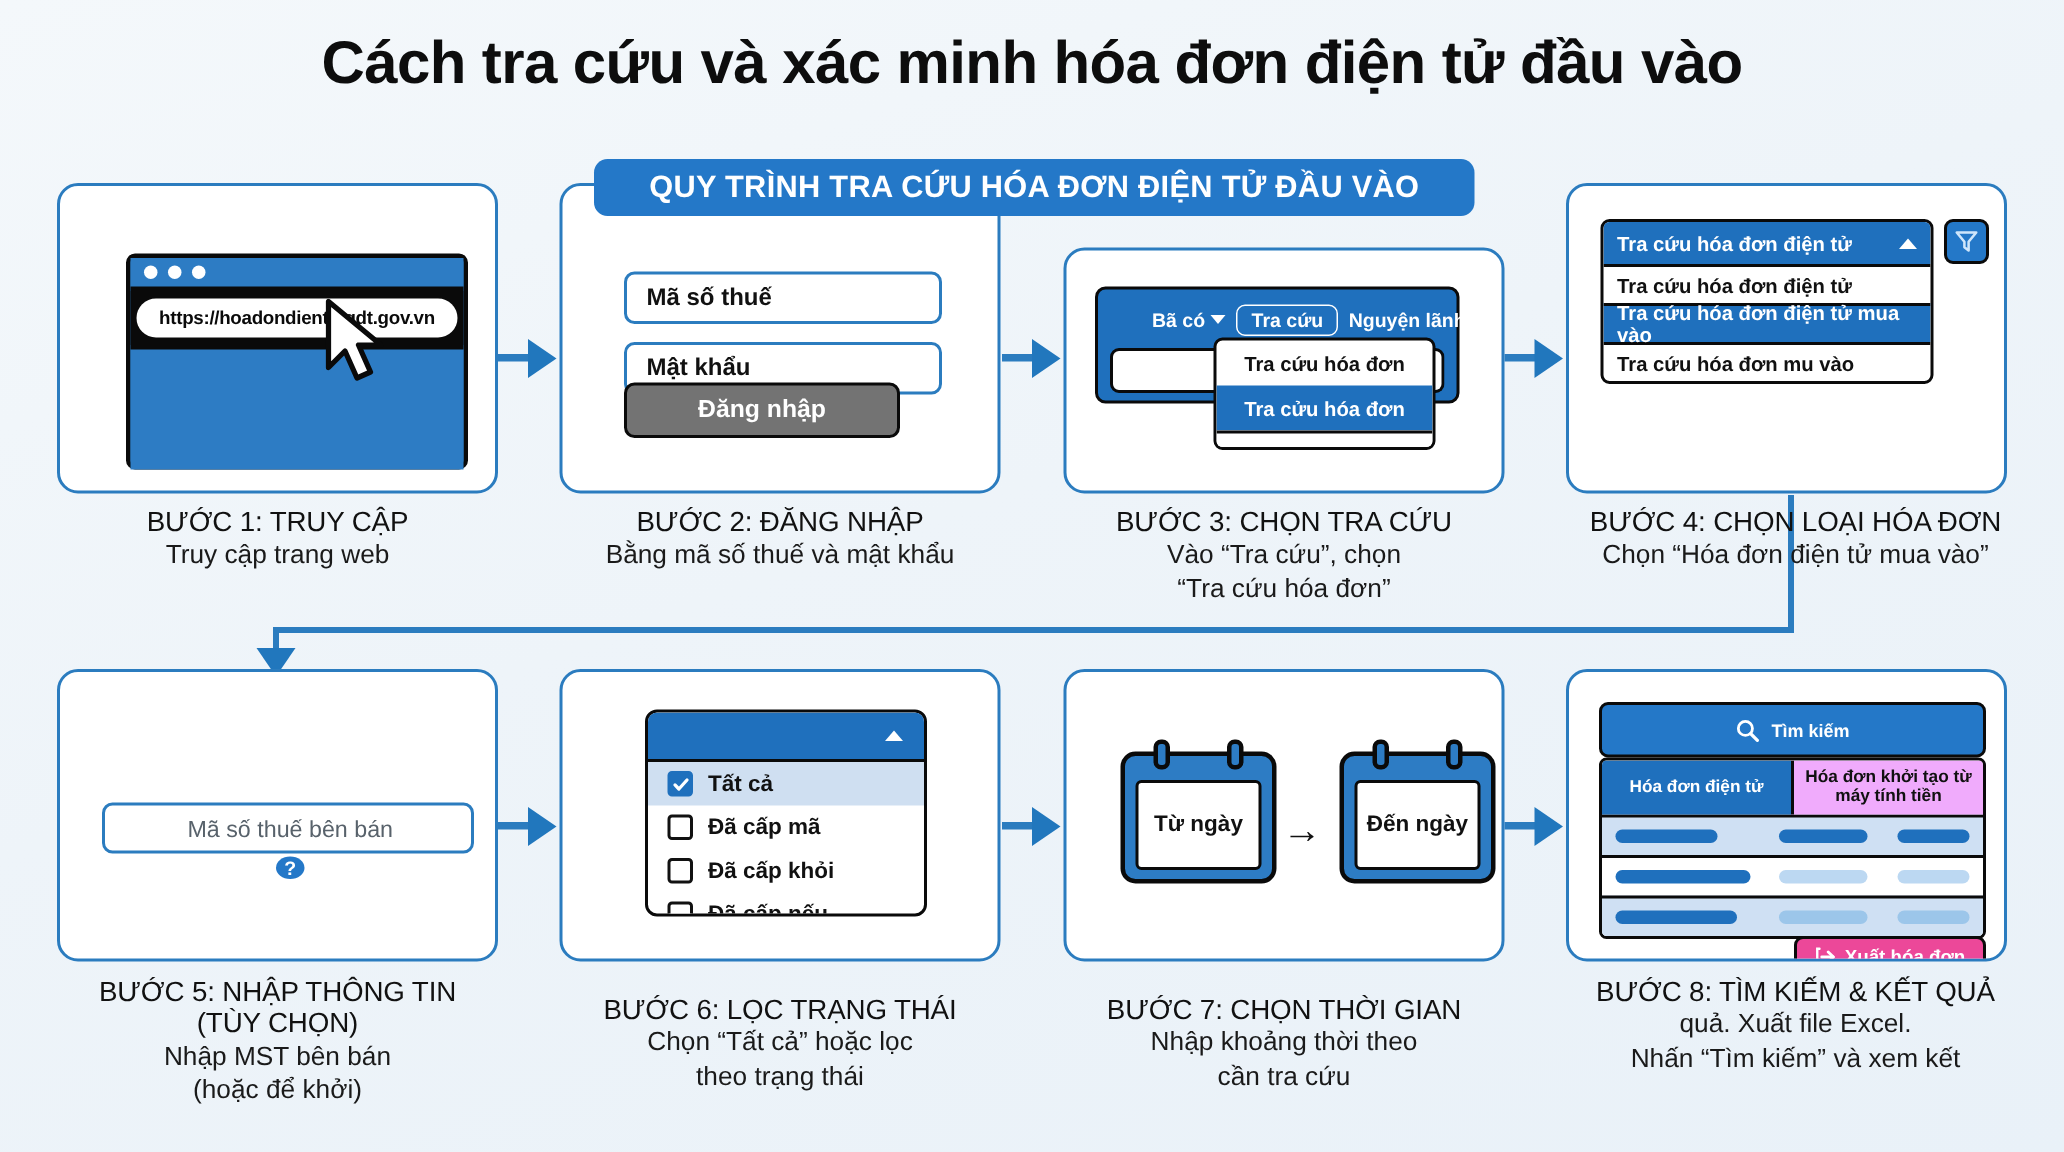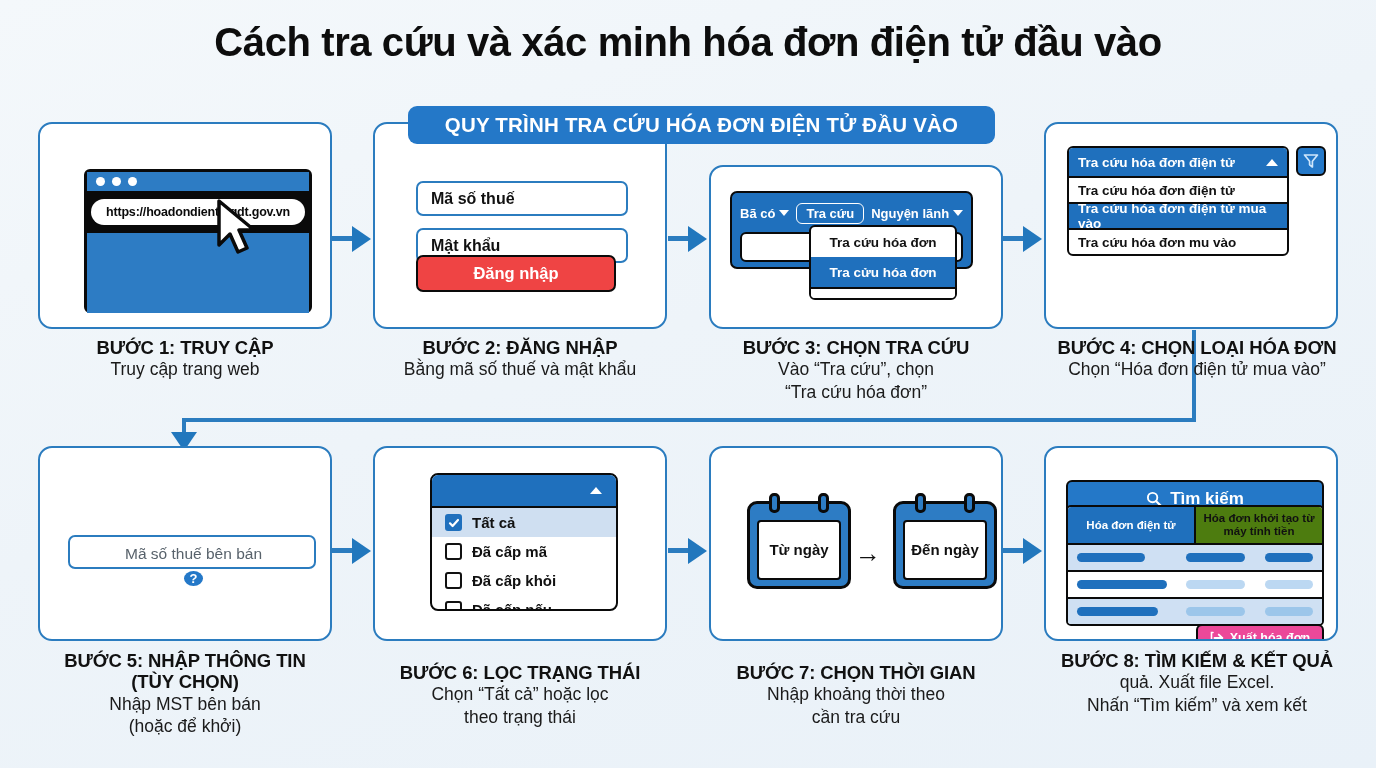--- a/index.html
+++ b/index.html
@@ -15,21 +15,21 @@
   
   #page-title {
     position: absolute; top: 20px; left: 0; width: 1376px;
     text-align: center;
     font-size: 40px; font-weight: 700; letter-spacing: -0.4px;
     color: #0d0d0d;
   }
 
   
   #banner {
-    position: absolute; top: 106px; left: 408px;
+    position: absolute; top: 106px; left: 396px;
     width: 587px; height: 38px;
     background: #2478c8;
     border-radius: 9px;
     display: flex; align-items: center; justify-content: center;
     color: #fff; font-weight: 700; font-size: 20.5px; letter-spacing: 0.2px;
     z-index: 6;
   }
 
   
   .conn { position: absolute; background: #2b7cbf; z-index: 1; }
@@ -56,21 +56,21 @@
     border-radius: 14px;
     z-index: 3;
     overflow: hidden;
   }
   .caption {
     position: absolute;
     text-align: center;
     z-index: 4;
   }
   .cap-title {
-    font-size: 18.5px; font-weight: 700; color: #111; line-height: 1.16;
+    font-size: 18.5px; font-weight: 400; color: #111; line-height: 1.16;
     letter-spacing: -0.1px;
   }
   .cap-sub {
     font-size: 17.5px; color: #1a1a1a; line-height: 1.22; margin-top: 1px;
   }
 
   
   .browser {
     position: absolute; left: 44px; top: 45px;
     width: 228px; height: 144px;
@@ -100,34 +100,34 @@
 
   
   .field {
     position: absolute; left: 41px; width: 212px; height: 35px;
     border: 2px solid #2b7cbf; border-radius: 7px; background: #fff;
     display: flex; align-items: center; padding-left: 13px;
     font-size: 16px; font-weight: 700; color: #111;
   }
   .btn-login {
     position: absolute; left: 41px; top: 131px;
-    width: 200px; height: 37px;
-    background: #ef4444; border: 2.5px solid #0a0a0a; border-radius: 7px;
+    width: 184px; height: 37px;
+    background: #737373; border: 2.5px solid #0a0a0a; border-radius: 7px;
     display: flex; align-items: center; justify-content: center;
     color: #fff; font-size: 16.5px; font-weight: 700;
   }
 
   
   .nav-panel {
     position: absolute; left: 19px; top: 24px;
     width: 243px; height: 78px;
     background: #1f70bd; border: 2.5px solid #0a0a0a; border-radius: 7px;
     padding: 7px 8px 0 8px;
   }
-  .nav-row { display: flex; align-items: center; gap: 7px; height: 26px; }
+  .nav-row { display: flex; align-items: center; gap: 7px; height: 26px; margin-left: 28px; }
   .nav-item {
     color: #fff; font-size: 13px; font-weight: 700;
     display: flex; align-items: center; gap: 4px; white-space: nowrap;
   }
   .nav-item.boxed {
     border: 1.6px solid #fff; border-radius: 6px; padding: 2px 9px;
   }
   .caret-d {
     width: 0; height: 0;
     border-left: 5px solid transparent; border-right: 5px solid transparent;
@@ -249,40 +249,40 @@
     width: 11px; height: 20px; background: #2d7cc4;
     border: 3px solid #0a0a0a; border-radius: 5px;
   }
   .arrow-mid {
     position: absolute; left: 144px; top: 90px;
     font-size: 26px; color: #111; font-weight: 400;
   }
 
   
   .btn-search {
-    position: absolute; left: 20px; top: 32px;
+    position: absolute; left: 20px; top: 20px;
     width: 258px; height: 37px;
     background: #2478c8; border: 2.5px solid #0a0a0a; border-radius: 6px;
     display: flex; align-items: center; justify-content: center; gap: 8px;
-    color: #fff; font-size: 17px; font-weight: 700;
+    color: #fff; font-size: 12px; font-weight: 700;
   }
   .res-table {
     position: absolute; left: 20px; top: 57px;
     width: 258px;
     border: 2.5px solid #0a0a0a; border-radius: 5px; overflow: hidden;
     background: #fff;
   }
   .tabs { display: flex; height: 36px; }
   .tab {
     flex: 1; display: flex; align-items: center; justify-content: center;
     font-size: 11.5px; font-weight: 700; text-align: center; line-height: 1.12;
     padding: 0 4px;
   }
   .tab.on { background: #1f70bd; color: #fff; }
-  .tab.off { background: #4d7c0f; color: #111; border-left: 2.5px solid #0a0a0a; }
+  .tab.off { background: #f0abfc; color: #111; border-left: 2.5px solid #0a0a0a; }
   .res-row {
     height: 27px; display: flex; align-items: center;
     border-top: 2.5px solid #0a0a0a; padding: 0 9px; gap: 0;
   }
   .res-row.alt { background: #cfe0f3; }
   .bar { height: 9px; border-radius: 5px; }
   .btn-export {
     position: absolute; left: 150px; top: 176px;
     width: 128px; height: 27px;
     background: #ec4899; border: 2.5px solid #0a0a0a; border-radius: 6px;

